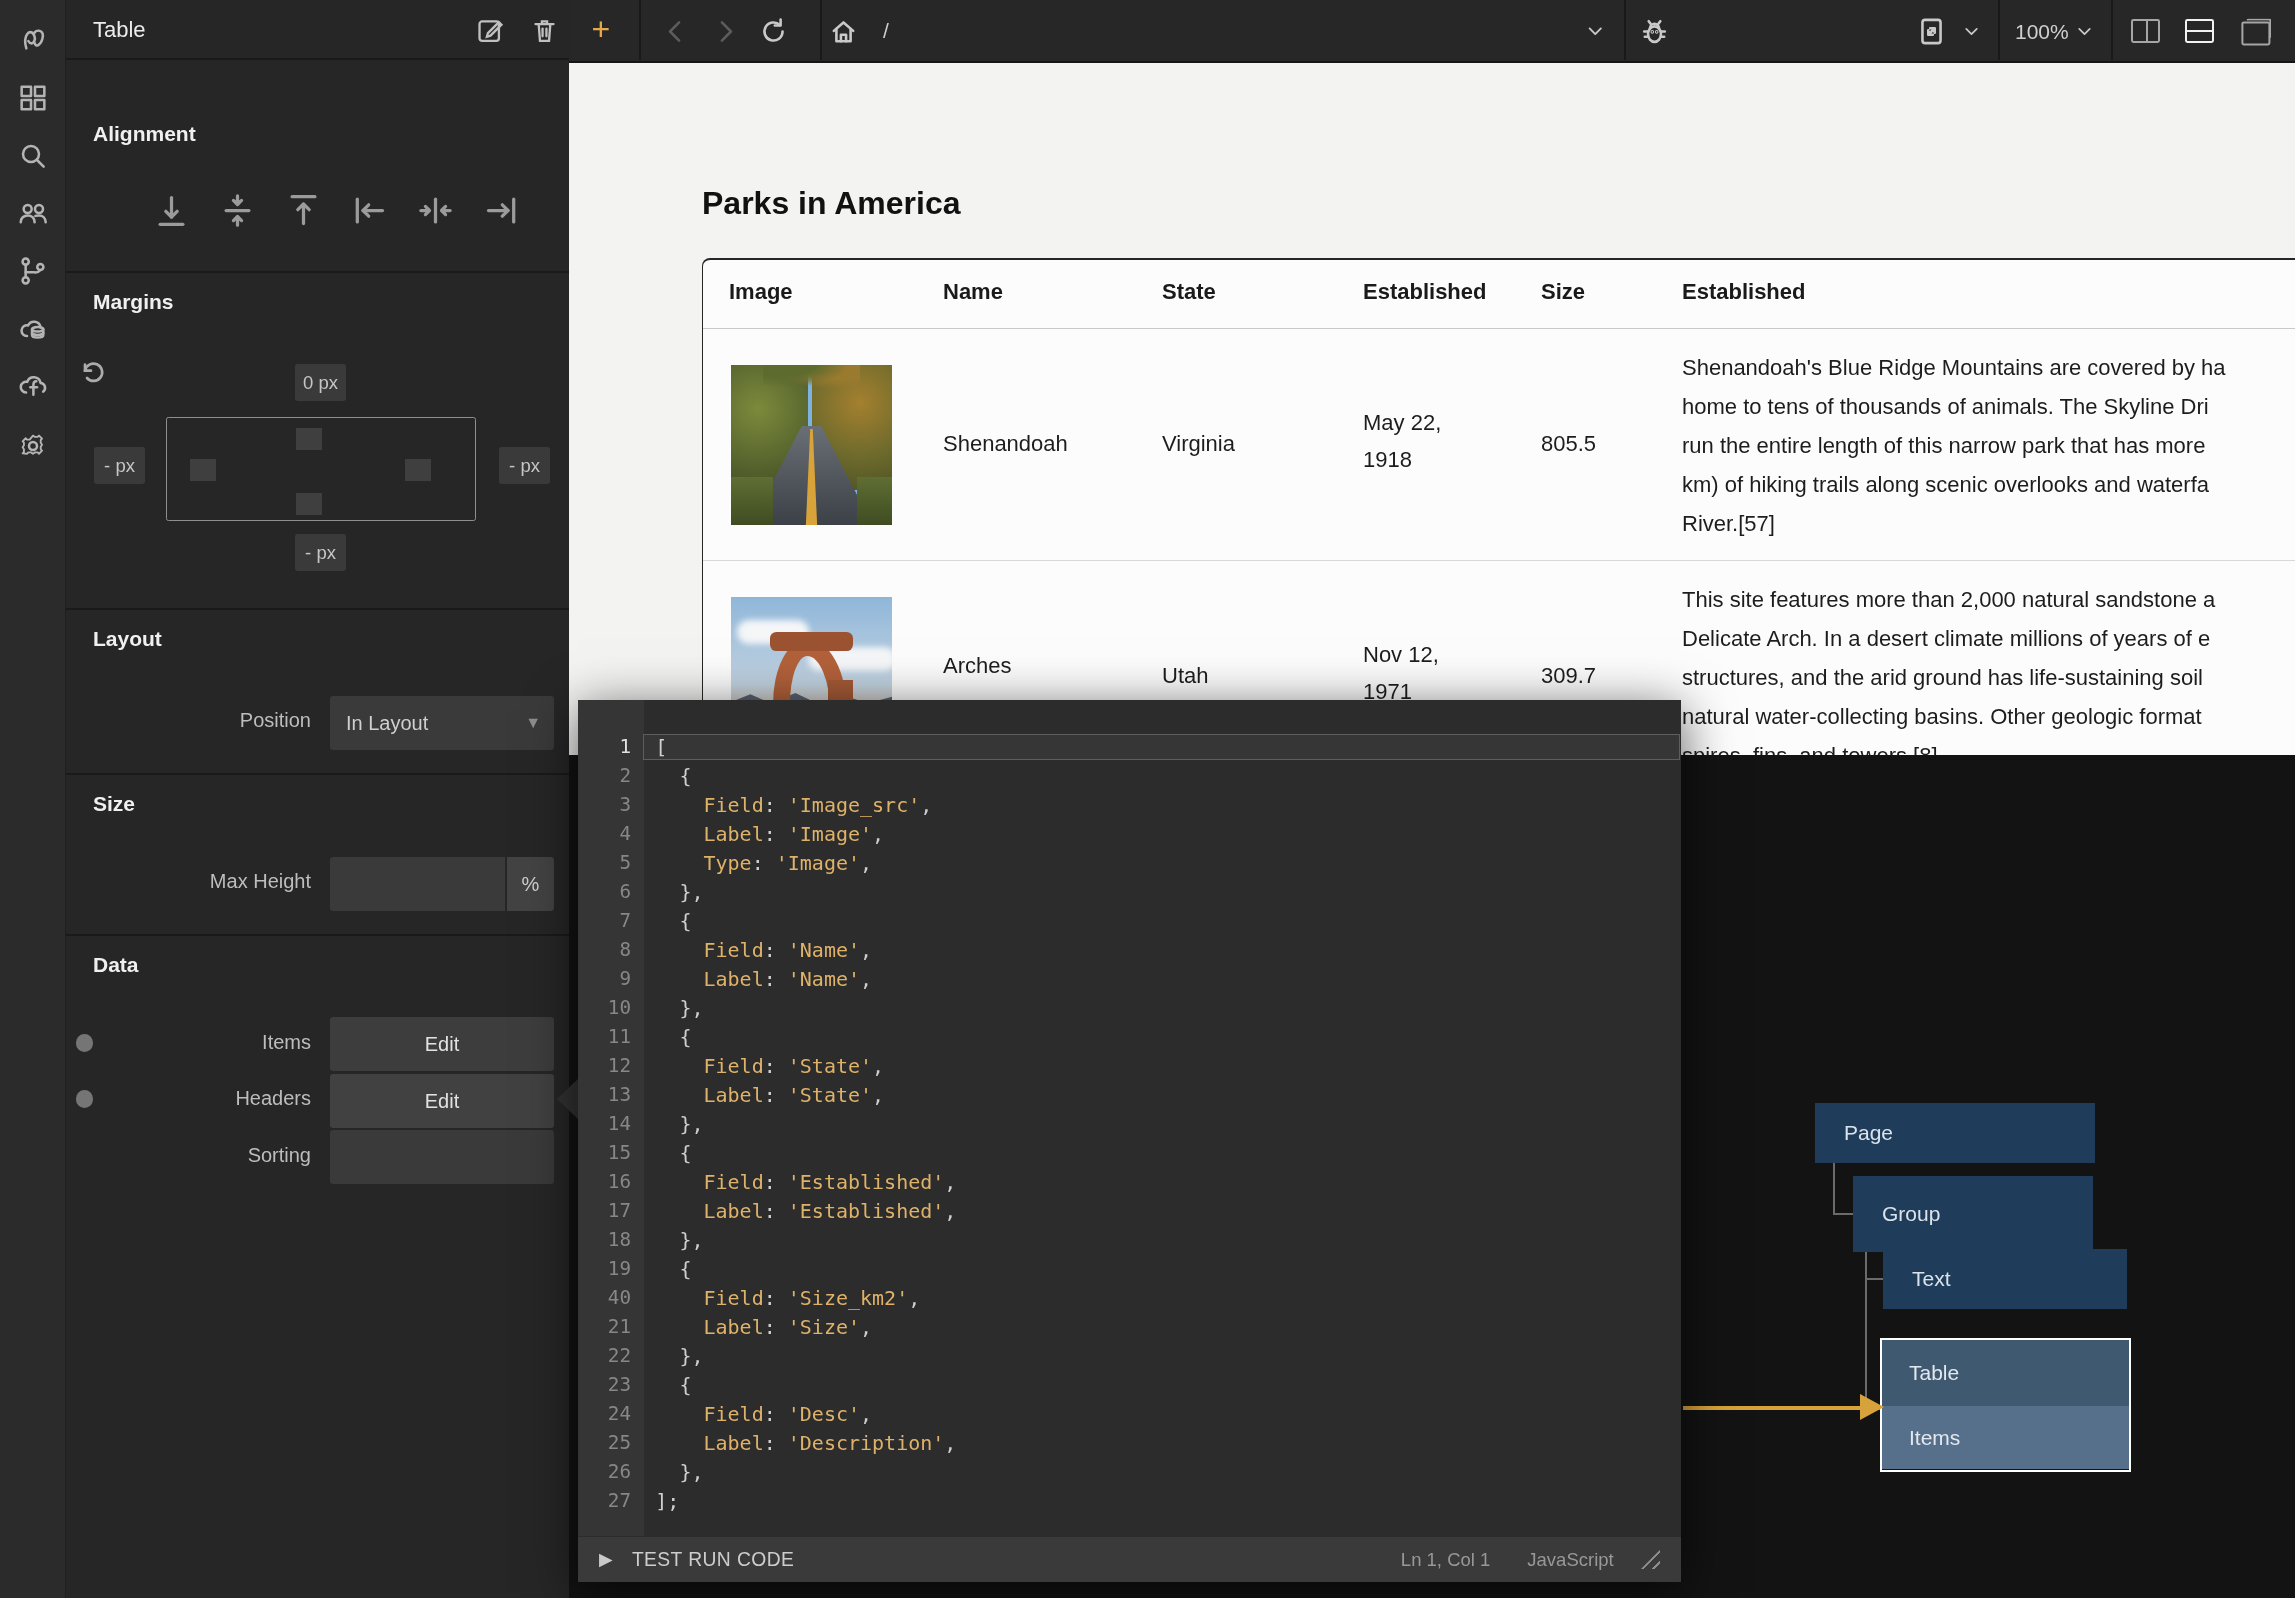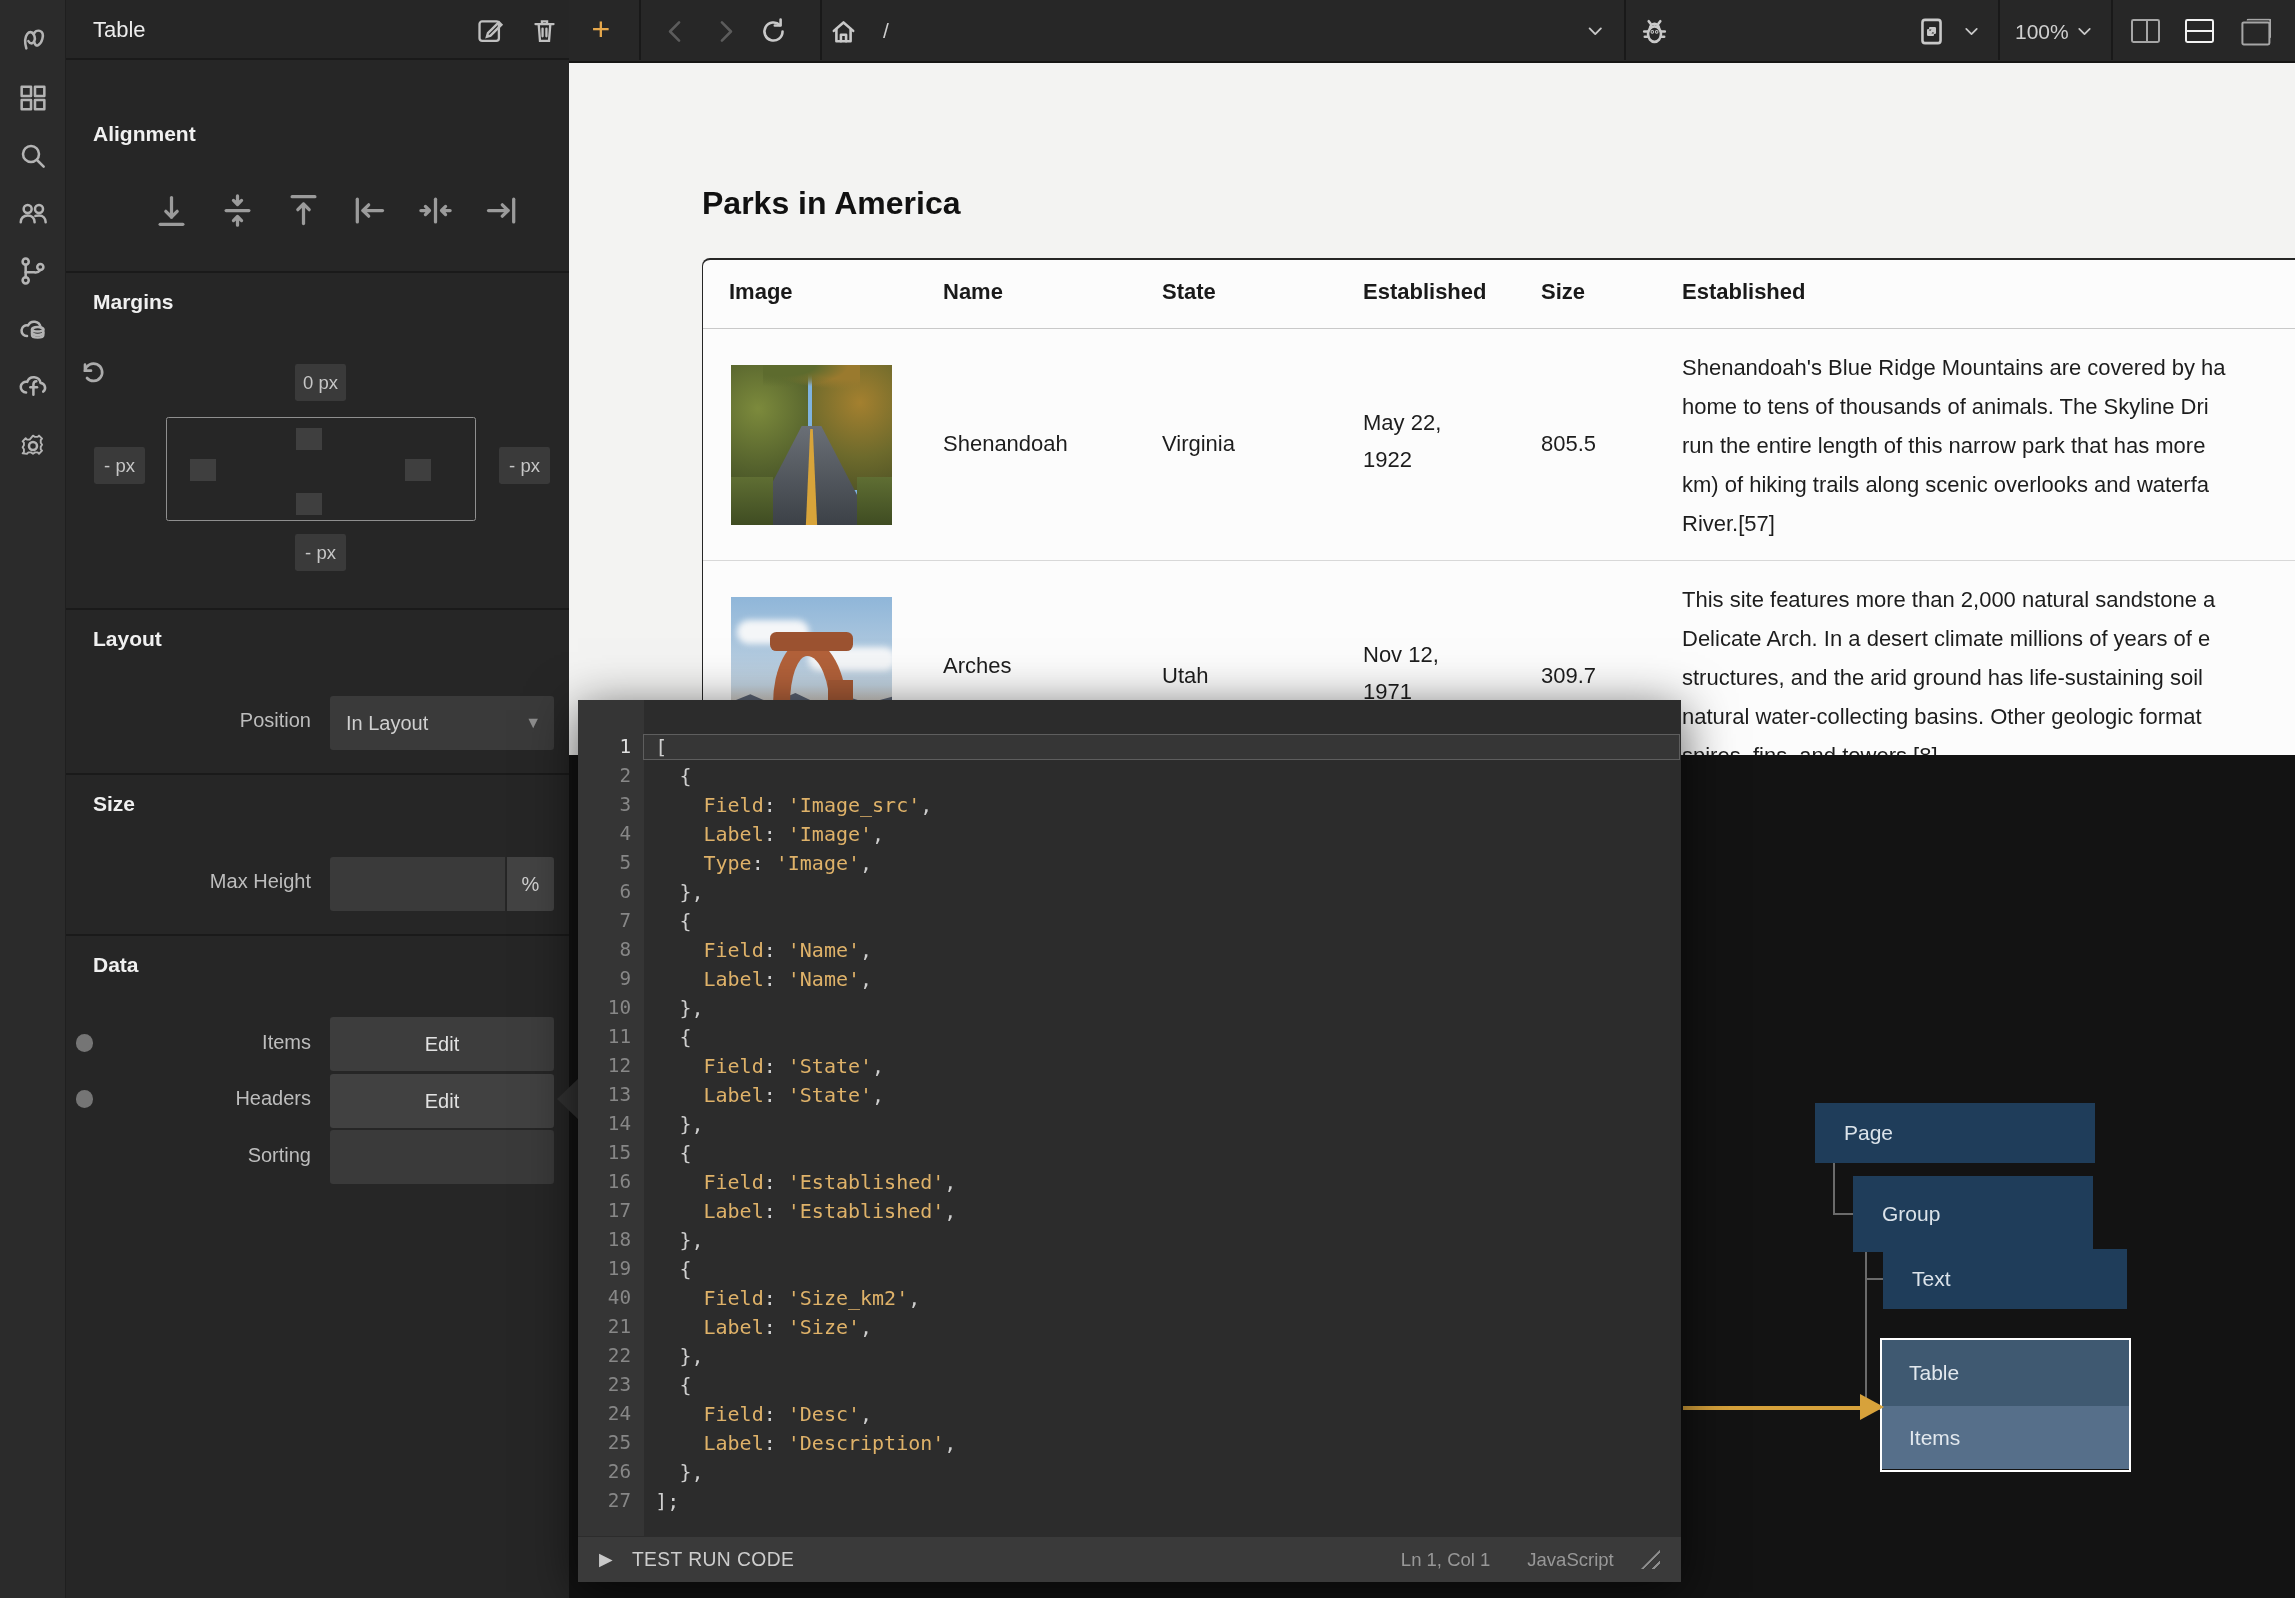--- a/index.html
+++ b/index.html
@@ -137,21 +137,21 @@
             <div class="sh-fol-r"></div>
           <div class="sh-road"></div>
             <div class="sh-line"></div>
           <div class="sh-grass"></div>
             <div class="sh-grass r"></div>
             <div class="sh-canopy"></div>
         </div>
         <div class="cell" style="left:240px;top:171px">Shenandoah</div>
         <div class="cell" style="left:459px;top:171px">Virginia</div>
         <div class="cell" style="left:660px;top:150px">May 22,</div>
-        <div class="cell" style="left:660px;top:187px">1922</div>
+        <div class="cell" style="left:660px;top:187px">1918</div>
         <div class="cell" style="left:838px;top:171px">805.5</div>
         <div class="cell" style="left:979px;top:88px">
             <div class="descline">Shenandoah's Blue Ridge Mountains are covered by ha</div>
             <div class="descline">home to tens of thousands of animals. The Skyline Dri</div>
             <div class="descline">run the entire length of this narrow park that has more</div>
             <div class="descline">km) of hiking trails along scenic overlooks and waterfa</div>
             <div class="descline">River.[57]</div>
           </div>
       </div>
       <div class="hline" style="top:300px;background:#d8d8d8"></div>

